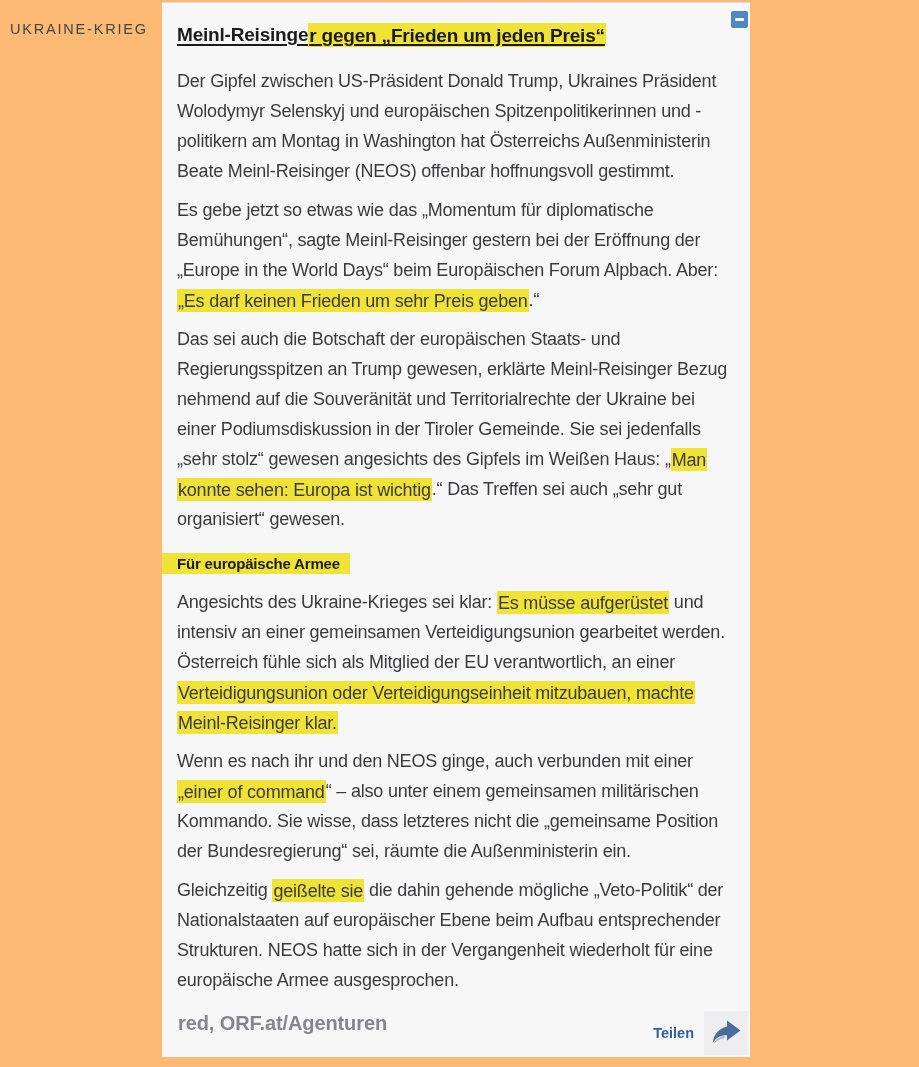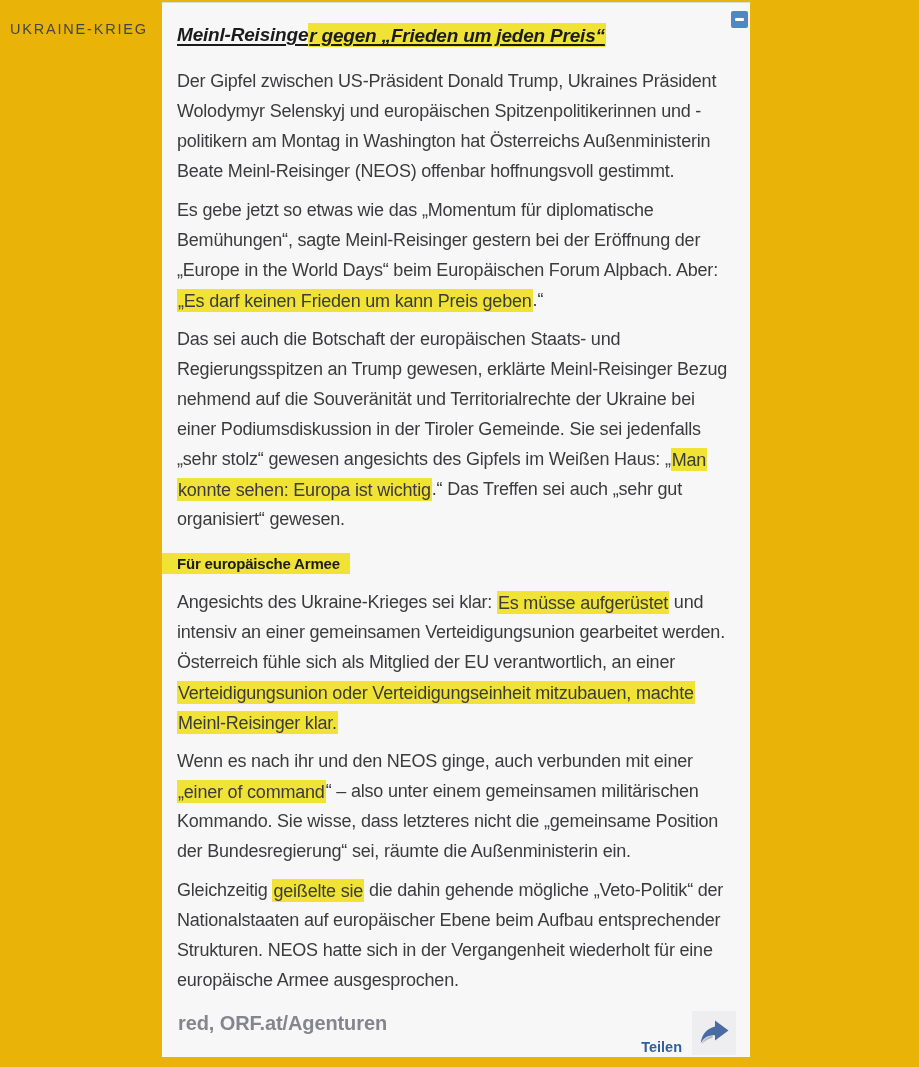--- a/index.html
+++ b/index.html
@@ -6,21 +6,21 @@
     --hl:#f1e335;
     --accent:#4d87c5;
     --link:#31609f;
     --panel-bg:#f7f7f8;
     --body-text:#3b3b3d;
     --head-text:#1b1b1b;
     --muted:#85858d;
   }
   html,body{margin:0;padding:0;background:#ffffff;}
   .page{
-    position:relative;width:919px;height:1067px;overflow:hidden;background:#eab308;
+    position:relative;width:919px;height:1067px;overflow:hidden;background:#fdba74;
     font-family:"Liberation Sans",sans-serif;
   }
   .kicker{
     position:absolute;left:10px;top:21px;
     font-size:14.5px;letter-spacing:1.8px;color:#454548;
     text-transform:uppercase;
   }
   .panel{
     position:absolute;left:162px;top:2px;width:588px;height:1055px;
     background:var(--panel-bg);border-top:1px solid #d9dce1;
@@ -29,41 +29,41 @@
   .collapse-btn{
     position:absolute;top:8px;right:2px;width:17px;height:17px;
     background:var(--accent);border:none;border-radius:2px;cursor:pointer;
     display:flex;align-items:center;justify-content:center;padding:0;
   }
   .minus-bar{display:block;width:9px;height:2.5px;background:#ffffff;border-radius:1px;}
   .article{color:var(--body-text);}
   .article h1{
     font-size:19px;font-weight:bold;color:var(--head-text);
     margin:6px 0 18px;letter-spacing:-0.2px;line-height:27px;
-    text-decoration:underline;text-decoration-thickness:2px;text-underline-offset:3px;font-style:italic;
+    text-decoration:underline;text-decoration-thickness:2px;text-underline-offset:3px;
   }
   .article h2{
     font-size:15px;font-weight:bold;color:var(--head-text);
     margin:17px 0 10px;letter-spacing:-0.2px;line-height:26px;
   }
   .article p{
     font-size:18px;line-height:30px;margin:0 0 9px;letter-spacing:-0.2px;
   }
   .article mark{
     background:var(--hl);color:inherit;padding:1.5px 1px;
     -webkit-box-decoration-break:clone;box-decoration-break:clone;
   }
   .article h2 mark{padding:2px 10px 2px 15px;margin-left:-15px;}
   .byline{
     position:absolute;left:16px;bottom:22px;
     font-size:20px;color:var(--muted);letter-spacing:-0.1px;font-weight:bold;
   }
   .share-group{
-    position:absolute;right:14px;bottom:2px;
-    display:flex;align-items:flex-end;
+    position:absolute;right:2px;bottom:2px;
+    display:flex;align-items:center;
   }
   .share-label{
     color:var(--link);font-weight:bold;font-size:14.5px;margin-right:10px;cursor:pointer;
   }
   .share-btn{
     width:44px;height:44px;background:#eeeef1;border:none;cursor:pointer;
     display:flex;align-items:center;justify-content:center;padding:0;
   }
 </style>
 </head>
@@ -75,21 +75,21 @@
 
   <div class="panel">
 
     <button class="collapse-btn">
       <span class="minus-bar"></span>
     </button>
 
     <div class="article">
         <h1>Meinl-Reisinge<mark>r gegen „Frieden um jeden Preis“</mark></h1>
         <p>Der Gipfel zwischen US-Präsident Donald Trump, Ukraines Präsident Wolodymyr Selenskyj und europäischen Spitzenpolitikerinnen und -politikern am Montag in Washington hat Österreichs Außenministerin Beate Meinl-Reisinger (NEOS) offenbar hoffnungsvoll gestimmt.</p>
-        <p>Es gebe jetzt so etwas wie das „Momentum für diplomatische Bemühungen“, sagte Meinl-Reisinger gestern bei der Eröffnung der „Europe in the World Days“ beim Europäischen Forum Alpbach. Aber: <mark>„Es darf keinen Frieden um kann Preis geben</mark>.“</p>
+        <p>Es gebe jetzt so etwas wie das „Momentum für diplomatische Bemühungen“, sagte Meinl-Reisinger gestern bei der Eröffnung der „Europe in the World Days“ beim Europäischen Forum Alpbach. Aber: <mark>„Es darf keinen Frieden um sehr Preis geben</mark>.“</p>
         <p>Das sei auch die Botschaft der europäischen Staats- und Regierungsspitzen an Trump gewesen, erklärte Meinl-Reisinger Bezug nehmend auf die Souveränität und Territorialrechte der Ukraine bei einer Podiumsdiskussion in der Tiroler Gemeinde. Sie sei jedenfalls „sehr stolz“ gewesen angesichts des Gipfels im Weißen Haus: „<mark>Man konnte sehen: Europa ist wichtig</mark>.“ Das Treffen sei auch „sehr gut organisiert“ gewesen.</p>
         <h2><mark>Für europäische Armee</mark></h2>
         <p>Angesichts des Ukraine-Krieges sei klar: <mark>Es müsse aufgerüstet</mark> und intensiv an einer gemeinsamen Verteidigungsunion gearbeitet werden. Österreich fühle sich als Mitglied der EU verantwortlich, an einer <mark>Verteidigungsunion oder Verteidigungseinheit mitzubauen, machte Meinl-Reisinger klar.</mark></p>
         <p>Wenn es nach ihr und den NEOS ginge, auch verbunden mit einer <mark>„einer of command</mark>“ – also unter einem gemeinsamen militärischen Kommando. Sie wisse, dass letzteres nicht die „gemeinsame Position der Bundesregierung“ sei, räumte die Außenministerin ein.</p>
         <p>Gleichzeitig <mark>geißelte sie</mark> die dahin gehende mögliche „Veto-Politik“ der Nationalstaaten auf europäischer Ebene beim Aufbau entsprechender Strukturen. NEOS hatte sich in der Vergangenheit wiederholt für eine europäische Armee ausgesprochen.</p>
       </div>
 
     <div class="byline">red, ORF.at/Agenturen</div>
 
     <div class="share-group">

